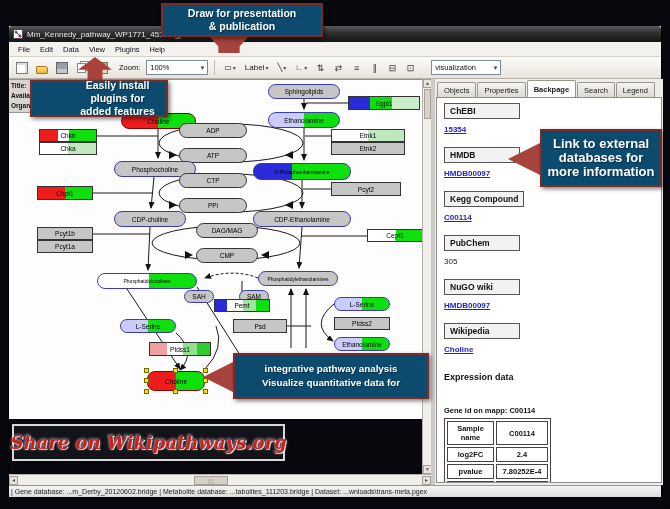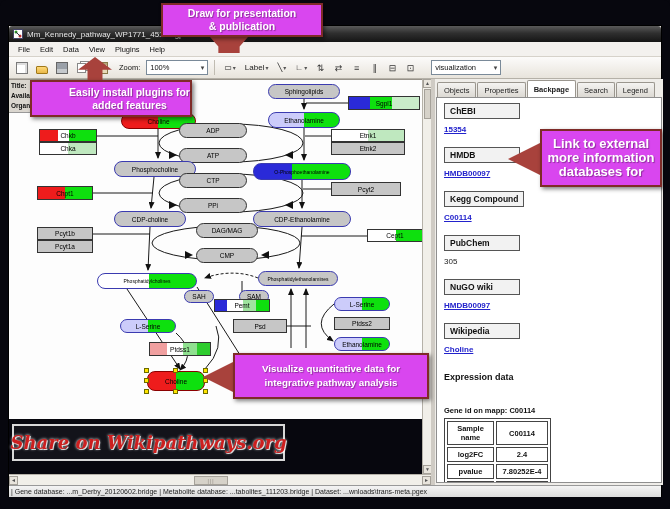--- a/index.html
+++ b/index.html
@@ -62,26 +62,26 @@
   .bp-value span{color:#222;text-decoration:none;font-weight:normal;}
   #exp-heading{font-size:9px;font-weight:bold;color:#111;margin:18px 0 0 0;}
   #geneid-line{font-size:7.5px;font-weight:bold;color:#111;margin-top:24px;}
   #exp-table{border:1px solid #444;border-spacing:2px;margin-top:3px;}
   #exp-table td{border:1px solid #444;font-size:7.5px;font-weight:bold;text-align:center;padding:2px 3px;color:#111;}
   #exp-table td.c1{width:47px;}
   #exp-table td.c2{width:52px;}
   
   #statusbar{position:absolute;left:0;top:459px;width:100%;height:12px;background:linear-gradient(#f4f4f4,#dcdcdc);border-top:1px solid #999;font-size:7px;color:#222;display:flex;align-items:center;padding-left:2px;white-space:nowrap;overflow:hidden;}
   
-  .callout{position:absolute;background:#d946ef;border:2px solid #7e2b28;color:#fff;font-weight:bold;text-align:center;display:flex;flex-direction:column;justify-content:center;filter:drop-shadow(2px 2px 2px rgba(0,0,0,.5));z-index:20;}
+  .callout{position:absolute;background:#0c4a6e;border:2px solid #7e2b28;color:#fff;font-weight:bold;text-align:center;display:flex;flex-direction:column;justify-content:center;filter:drop-shadow(2px 2px 2px rgba(0,0,0,.5));z-index:20;}
   .callout .cl{font-size:10.5px;line-height:13px;text-shadow:1px 1px 1px rgba(0,0,0,.35);}
   .co-arrow{position:absolute;background:#a8423c;z-index:19;filter:drop-shadow(1px 1px 1px rgba(0,0,0,.4));}
   #co-draw{left:161px;top:3px;width:162px;height:34px;}
   #ar-draw{left:210px;top:37px;width:38px;height:16px;clip-path:polygon(0 0,100% 0,78% 60%,78% 100%,22% 100%,22% 60%);}
-  #co-plugins{left:30px;top:80px;width:162px;height:37px;padding-left:37px;}
+  #co-plugins{left:30px;top:80px;width:138px;height:37px;padding-left:37px;}
   #ar-plugins{left:78px;top:57px;width:34px;height:23px;clip-path:polygon(50% 0,100% 55%,72% 55%,72% 100%,28% 100%,28% 55%,0 55%);}
   #co-link{left:540px;top:129px;width:122px;height:58px;}
   #co-link .cl{font-size:13px;line-height:14px;}
   #ar-link{left:508px;top:142px;width:34px;height:34px;clip-path:polygon(100% 0,100% 100%,0 50%);}
   #co-visualize{left:233px;top:353px;width:196px;height:46px;}
   #co-visualize .cl{font-size:9.8px;line-height:14px;}
   #ar-visualize{left:203px;top:361px;width:32px;height:32px;clip-path:polygon(100% 0,100% 100%,0 50%);}
   #share-box{position:absolute;left:12px;top:424px;width:273px;height:37px;border:2px solid #d8d8d8;background:rgba(255,255,255,0.05);display:flex;align-items:center;justify-content:center;z-index:20;}
   #share-text{font-family:"DejaVu Serif",serif;font-style:italic;font-weight:bold;font-size:18px;color:#cc1f1f;text-shadow:0 0 3px #fff,1px 1px 0 rgba(255,255,255,.8);white-space:nowrap;}
 </style>
@@ -357,24 +357,24 @@
       <div class="cl">&amp; publication</div>
     </div>
   <div class="co-arrow" id="ar-plugins"></div>
   <div class="callout" id="co-plugins">
       <div class="cl">Easily install plugins for</div>
       <div class="cl">added features</div>
     </div>
   <div class="co-arrow" id="ar-link"></div>
   <div class="callout" id="co-link">
       <div class="cl">Link to external</div>
+      <div class="cl">databases for</div>
       <div class="cl">more information</div>
-      <div class="cl">databases for</div>
     </div>
   <div class="co-arrow" id="ar-visualize"></div>
   <div class="callout" id="co-visualize">
+      <div class="cl">integrative pathway analysis</div>
       <div class="cl">Visualize quantitative data for</div>
-      <div class="cl">integrative pathway analysis</div>
     </div>
   <div id="share-box">
     <span id="share-text">Share on Wikipathways.org</span>
   </div>
 </div>
 
 </body></html>

